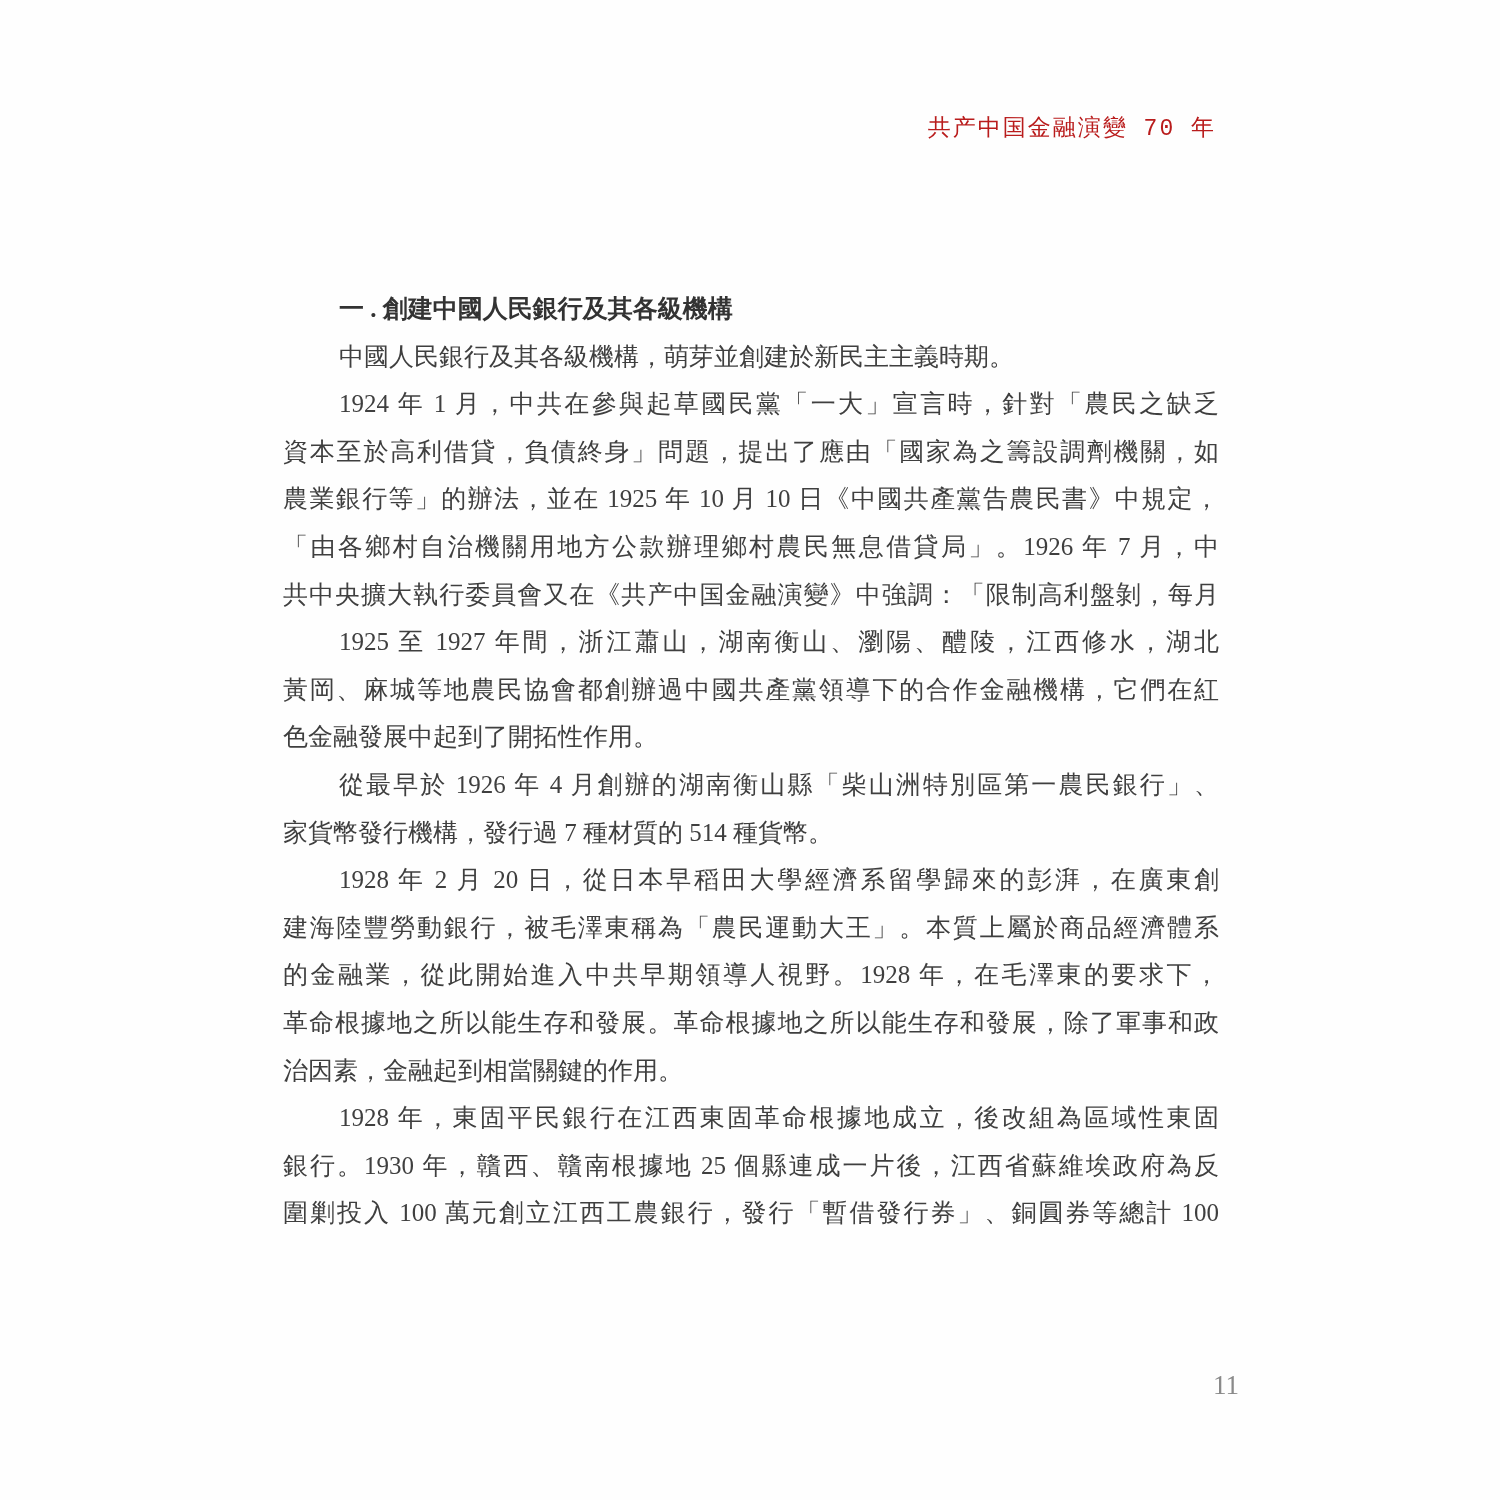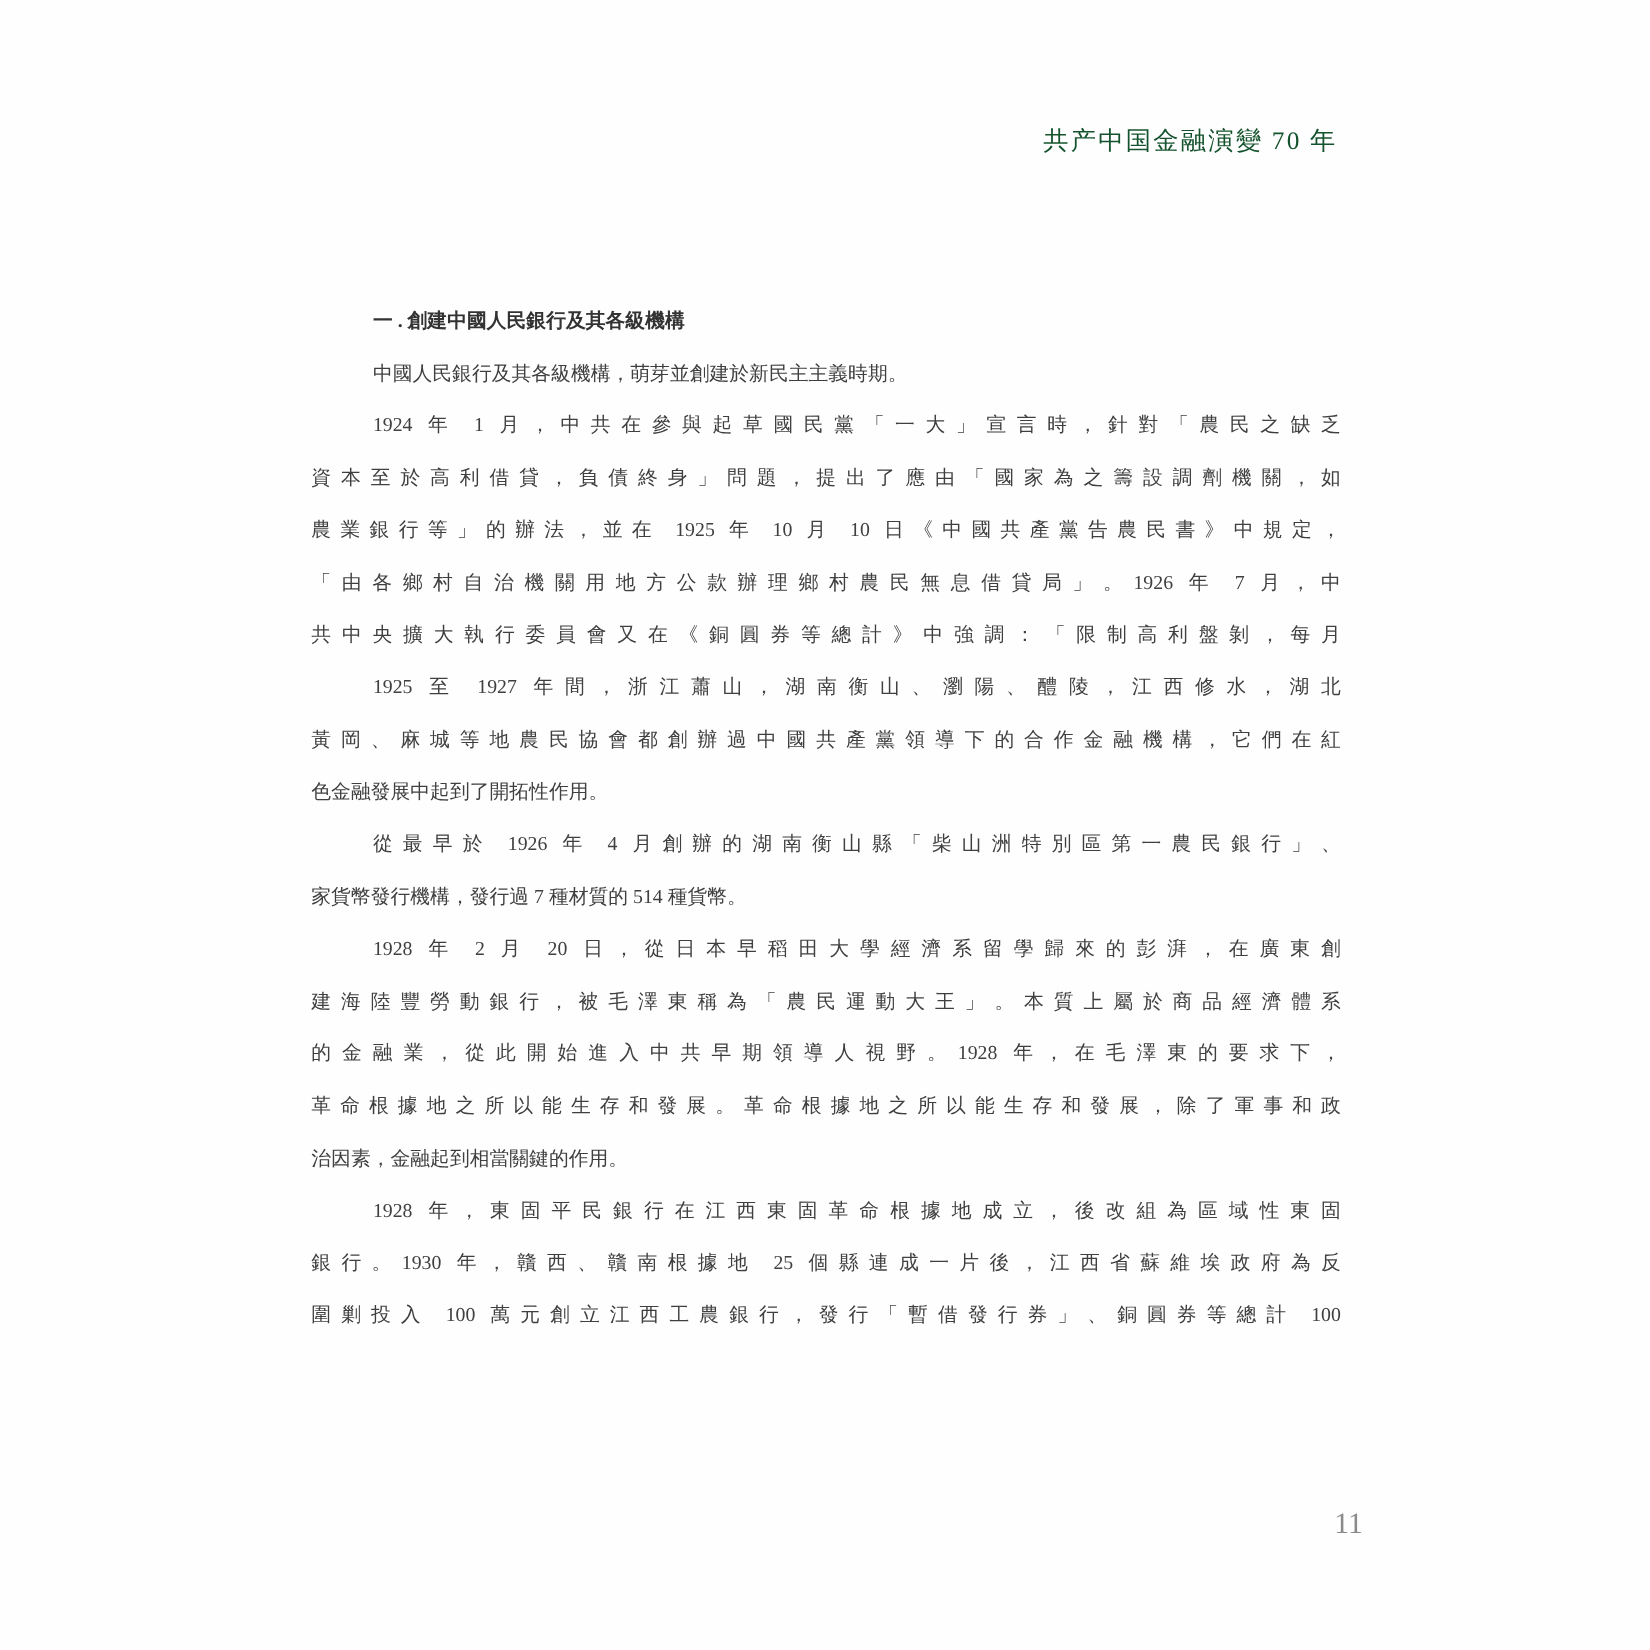--- a/index.html
+++ b/index.html
@@ -14,29 +14,30 @@
     background: #fefefe;
     font-family: "Liberation Serif", "DejaVu Serif", serif;
     overflow: hidden;
   }
   .running-header {
     position: absolute;
     top: 112px;
     right: 284px;
     font-size: 23px;
     letter-spacing: 2px;
-    color: #14532d;
+    color: #b91c1c;
     white-space: nowrap;
+    font-family: Liberation Mono, monospace;
   }
   .page-body {
     position: absolute;
     left: 283px;
-    top: 268px;
+    top: 285px;
     width: 936px;
-    font-size: 18px;
+    font-size: 25px;
     color: #3f3f3f;
   }
   .line {
     height: 47.6px;
     line-height: 47.6px;
     overflow: hidden;
     text-align: justify;
     text-align-last: left;
   }
   .line.j {
@@ -64,21 +65,21 @@
 
   <div class="running-header">共产中国金融演變 70 年</div>
 
   <div class="page-body">
     <div class="line indent bold">一 . 創建中國人民銀行及其各級機構</div>
     <div class="line indent">中國人民銀行及其各級機構，萌芽並創建於新民主主義時期。</div>
     <div class="line indent j">1924 年 1 月，中共在參與起草國民黨「一大」宣言時，針對「農民之缺乏</div>
     <div class="line j">資本至於高利借貸，負債終身」問題，提出了應由「國家為之籌設調劑機關，如</div>
     <div class="line j">農業銀行等」的辦法，並在 1925 年 10 月 10 日《中國共產黨告農民書》中規定，</div>
     <div class="line j">「由各鄉村自治機關用地方公款辦理鄉村農民無息借貸局」。1926 年 7 月，中</div>
-    <div class="line j">共中央擴大執行委員會又在《銅圓券等總計》中強調：「限制高利盤剝，每月</div>
+    <div class="line j">共中央擴大執行委員會又在《共产中国金融演變》中強調：「限制高利盤剝，每月</div>
     <div class="line indent j">1925 至 1927 年間，浙江蕭山，湖南衡山、瀏陽、醴陵，江西修水，湖北</div>
     <div class="line j">黃岡、麻城等地農民協會都創辦過中國共產黨領導下的合作金融機構，它們在紅</div>
     <div class="line">色金融發展中起到了開拓性作用。</div>
     <div class="line indent j">從最早於 1926 年 4 月創辦的湖南衡山縣「柴山洲特別區第一農民銀行」、</div>
     <div class="line">家貨幣發行機構，發行過 7 種材質的 514 種貨幣。</div>
     <div class="line indent j">1928 年 2 月 20 日，從日本早稻田大學經濟系留學歸來的彭湃，在廣東創</div>
     <div class="line j">建海陸豐勞動銀行，被毛澤東稱為「農民運動大王」。本質上屬於商品經濟體系</div>
     <div class="line j">的金融業，從此開始進入中共早期領導人視野。1928 年，在毛澤東的要求下，</div>
     <div class="line j">革命根據地之所以能生存和發展。革命根據地之所以能生存和發展，除了軍事和政</div>
     <div class="line">治因素，金融起到相當關鍵的作用。</div>

